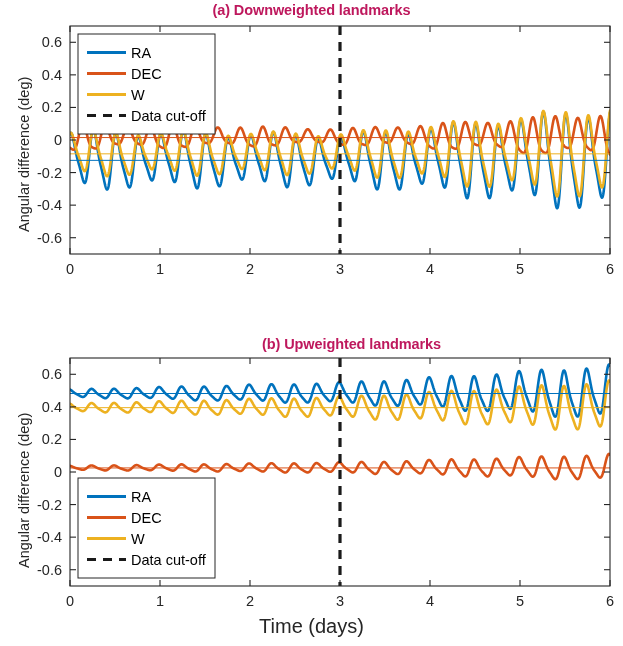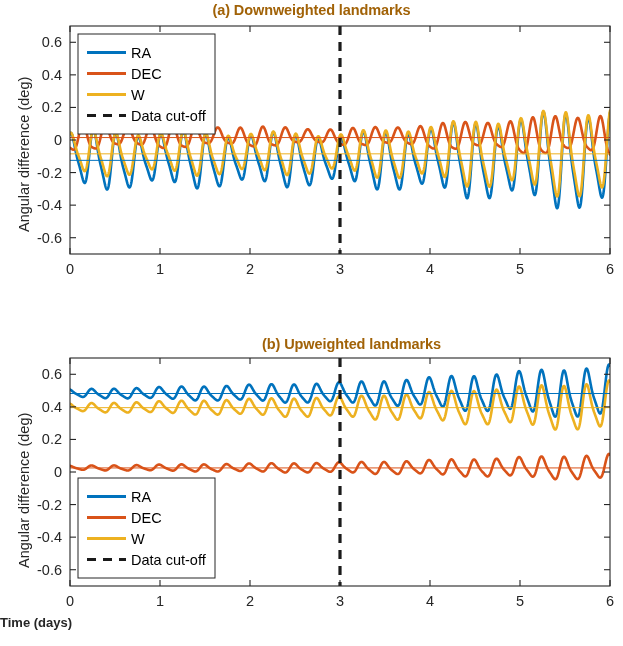--- a/index.html
+++ b/index.html
@@ -27,42 +27,41 @@
   #panel-a { top: 0px; height: 330px; }
   #panel-b { top: 330px; height: 316px; }
 
   .panel-title {
     position: absolute;
     left: 0;
     width: 623px;
     text-align: center;
     font-size: 14.5px;
     font-weight: bold;
-    color: #a16207;
+    color: #be185d;
     letter-spacing: -0.1px;
   }
   #panel-a .panel-title { top: 2px; }
   #panel-b .panel-title { top: 6px; padding-left: 40px; }
 
   .ylabel {
     position: absolute;
     font-size: 14.5px;
     color: #262626;
     transform-origin: 0 0;
     transform: rotate(-90deg);
     white-space: nowrap;
   }
   .xlabel {
     position: absolute;
     width: 623px;
     left: 0;
-    text-align: left;
-    font-size: 13px;
+    text-align: center;
+    font-size: 20px;
     color: #262626;
-    font-weight: bold;
   }
   svg { display: block; }
   .tick-label {
     font-family: "Liberation Sans", sans-serif;
     font-size: 14.5px;
     fill: #262626;
   }
   .legend-label {
     font-family: "Liberation Sans", sans-serif;
     font-size: 14.5px;

